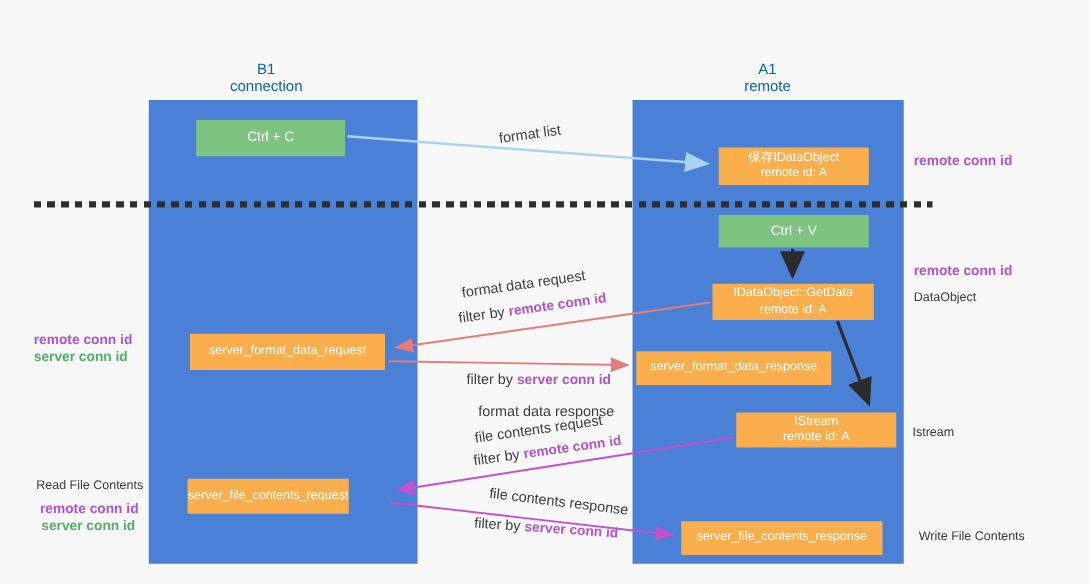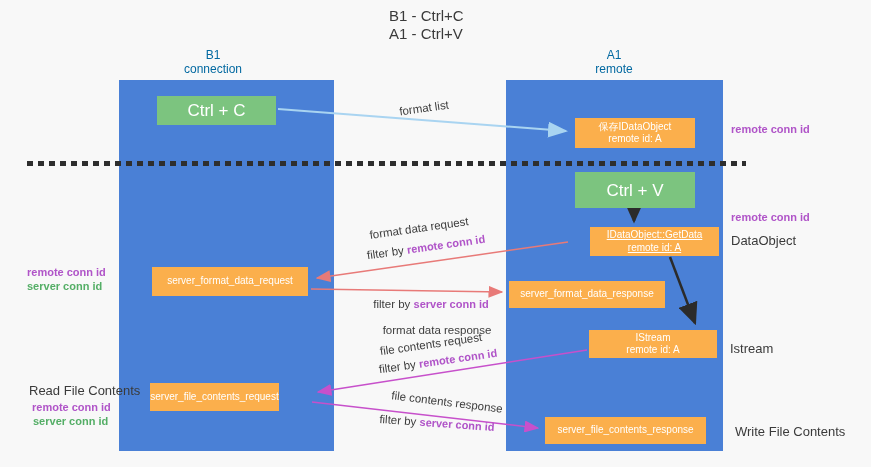--- a/index.html
+++ b/index.html
@@ -4,46 +4,45 @@
 <style>
   html,body { margin:0; padding:0; background:#f8f8f8; font-family:"Liberation Sans", sans-serif; }
   .canvas { position:relative; width:871px; height:467px; background:#f8f8f8; overflow:hidden; }
 
   .title { position:absolute; left:389px; top:7px; font-size:15px; line-height:18px; color:#3a3a3a; white-space:pre; }
 
   .lane-header { position:absolute; width:120px; text-align:center; font-size:12px; line-height:14px; color:#0369a1; }
   .lane { position:absolute; top:80px; height:371px; background:#4a80d6; }
 
   .box { position:absolute; display:flex; flex-direction:column; align-items:center; justify-content:center;
-         color:#fff; text-align:center; font-size:17px; line-height:13px; }
+         color:#fff; text-align:center; font-size:11px; line-height:13px; }
   .box.small { font-size:10px; line-height:12.5px; }
   .green  { background:#7cc47f; }
   .orange { background:#fbaf4c; }
 
   .divider { position:absolute; left:27px; top:161px; width:719px; height:5px;
              background:repeating-linear-gradient(90deg,#2e2e2e 0,#2e2e2e 6px,transparent 6px,transparent 11px); }
 
   .alabel { position:absolute; font-size:11.5px; color:#3d3d3d; white-space:nowrap;
             transform:translate(-50%,-50%); }
   .rm8 { transform:translate(-50%,-50%) rotate(-8deg); }
   .rp7 { transform:translate(-50%,-50%) rotate(7deg); }
   .rp4 { transform:translate(-50%,-50%) rotate(4deg); }
 
-  .side { position:absolute; font-size:13px; color:#3a3a3a; white-space:nowrap; }
+  .side { position:absolute; font-size:10px; color:#3a3a3a; white-space:nowrap; }
   .pu { color:#b054c8; font-weight:bold; font-size:11px; }
   .gr { color:#54ae66; font-weight:bold; font-size:11px; }
 
   svg.overlay { position:absolute; left:0; top:0; pointer-events:none; }
 </style>
 </head>
 <body>
 
 <div class="canvas">
 
-  <div class="title"><span>B1 - Ctrl+C</span><br><span>A1 - Ctrl+V</span></div>
 
   <div class="lane-header" style="left:153px; top:48px;">
     <div>B1</div>
     <div>connection</div>
   </div>
   <div class="lane-header" style="left:554px; top:48px;">
     <div>A1</div>
     <div>remote</div>
   </div>
 
@@ -78,25 +77,25 @@
 
   <div class="box green" style="left:157px; top:96px; width:119px; height:29px;">
     <div>Ctrl + C</div>
   </div>
 
   <div class="box orange small" style="left:575px; top:118px; width:120px; height:30px;">
     <div>保存IDataObject</div>
     <div>remote id: A</div>
   </div>
 
-  <div class="box green" style="left:575px; top:172px; width:120px; height:36px;">
+  <div class="box green" style="left:575px; top:172px; width:120px; height:26px;">
     <div>Ctrl + V</div>
   </div>
 
-  <div class="box orange small" style="left:590px; top:227px; width:129px; height:29px;text-decoration:underline;">
+  <div class="box orange small" style="left:570px; top:227px; width:129px; height:29px;">
     <div>IDataObject::GetData</div>
     <div>remote id: A</div>
   </div>
 
   <div class="box orange small" style="left:509px; top:281px; width:156px; height:27px;">
     <div>server_format_data_response</div>
   </div>
 
   <div class="box orange small" style="left:152px; top:267px; width:156px; height:29px;">
     <div>server_format_data_request</div>

